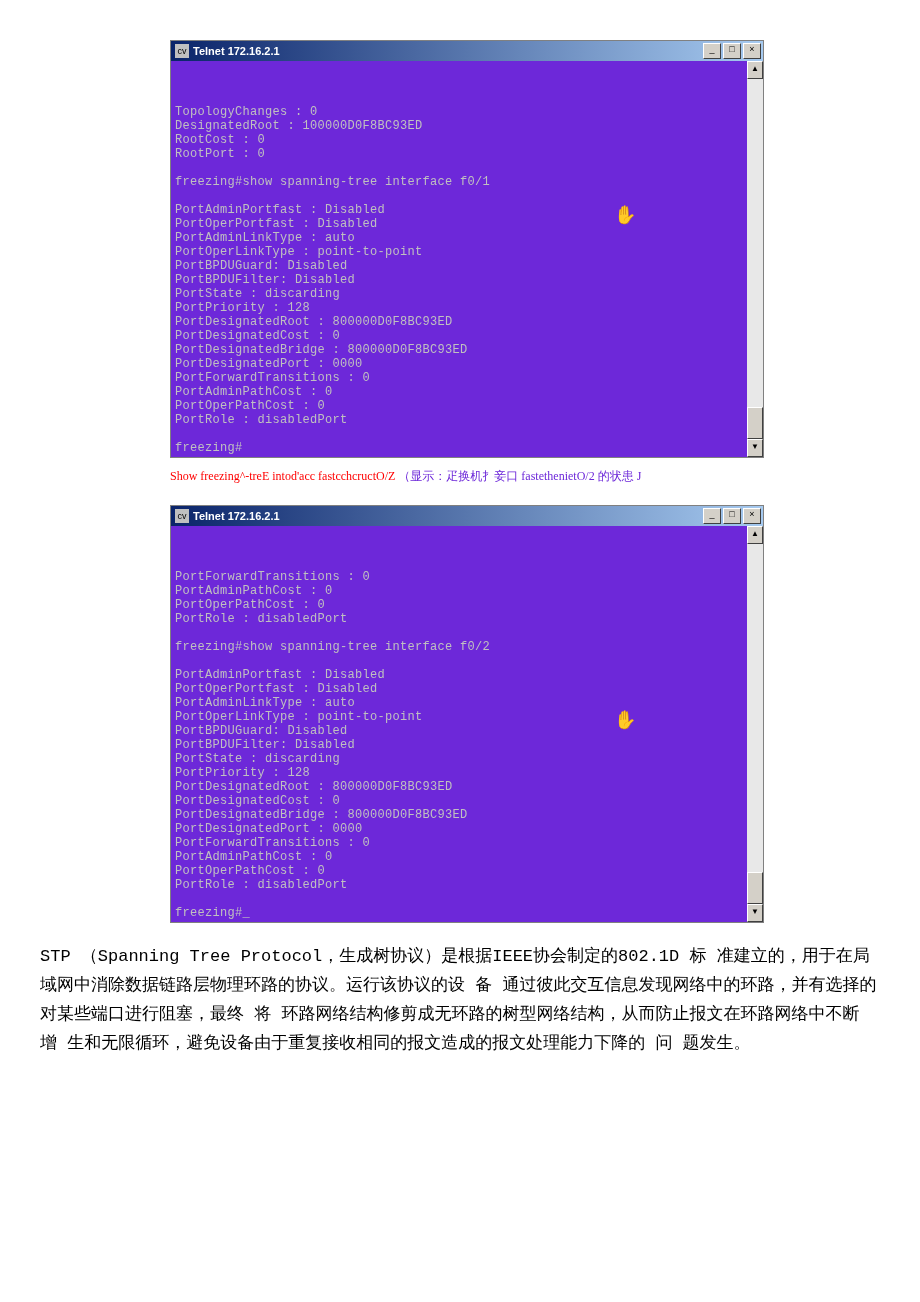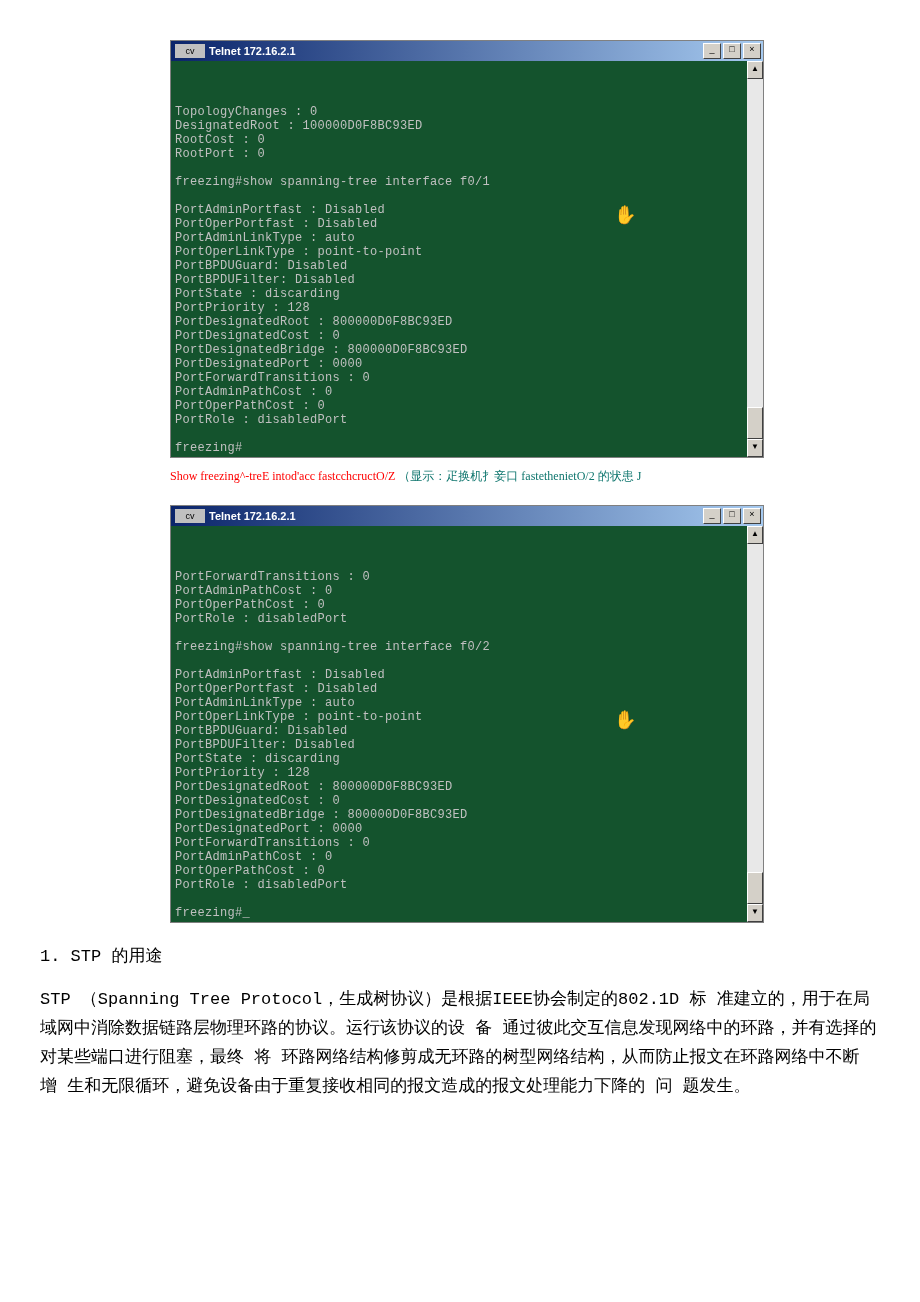--- a/index.html
+++ b/index.html
@@ -30,21 +30,21 @@
     display: flex;
     align-items: center;
     gap: 4px;
     color: #ffffff;
     font-family: "Tahoma", sans-serif;
     font-size: 11px;
     font-weight: bold;
     padding-left: 2px;
   }
   .titlebar-icon {
-    width: 30px;
+    width: 14px;
     height: 14px;
     background: #c0c0c0;
     font-size: 9px;
     color: #000;
     text-align: center;
     line-height: 14px;
     font-weight: normal;
   }
   .titlebar-buttons {
     display: flex;
@@ -61,21 +61,21 @@
     text-align: center;
     line-height: 11px;
     color: #000;
   }
   .terminal-body-wrap {
     display: flex;
     background: #000000;
   }
   .terminal-body {
     flex: 1;
-    background: #14532d;
+    background: #6d28d9;
     color: #c0c0c0;
     font-family: "Terminal", "Courier New", monospace;
     font-size: 12px;
     line-height: 14px;
     padding: 2px 4px;
     white-space: pre;
     letter-spacing: 0.3px;
     position: relative;
   }
   .scrollbar {
@@ -109,21 +109,21 @@
     border: 1px solid;
     border-color: #ffffff #404040 #404040 #ffffff;
   }
   .caption {
     margin-left: 130px;
     font-size: 12px;
     color: #ff0000;
     margin-bottom: 20px;
   }
   .caption .black {
-    color: #0f766e;
+    color: #6d28d9;
   }
   .doc-text {
     margin-top: 20px;
     font-size: 17px;
     line-height: 1.7;
     font-family: "SimSun", "Courier New", serif;
   }
   .doc-text p {
     margin: 14px 0;
   }
@@ -193,15 +193,14 @@
       <div class="scroll-arrow">▲</div>
       <div class="scroll-track">
         <div class="scroll-thumb" style="bottom:0"></div>
       </div>
       <div class="scroll-arrow">▼</div>
     </div>
   </div>
 </div>
 
 <div class="doc-text">
-  <p>1. STP 的用途</p>
   <p>STP （Spanning Tree Protocol，生成树协议）是根据IEEE协会制定的802.1D 标 准建立的，用于在局域网中消除数据链路层物理环路的协议。运行该协议的设 备 通过彼此交互信息发现网络中的环路，并有选择的对某些端口进行阻塞，最终 将 环路网络结构修剪成无环路的树型网络结构，从而防止报文在环路网络中不断 增 生和无限循环，避免设备由于重复接收相同的报文造成的报文处理能力下降的 问 题发生。</p>
 </div>
 
 </body></html>

